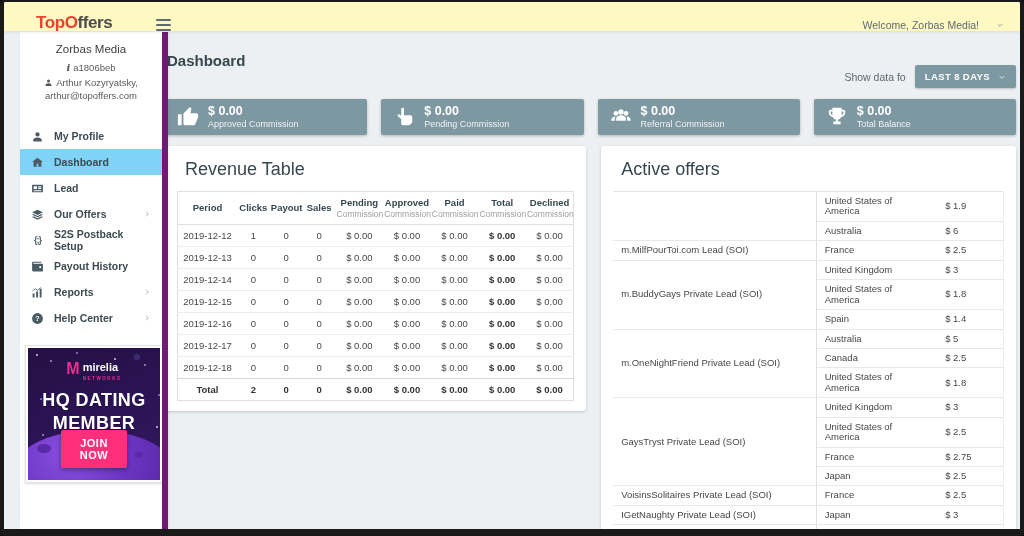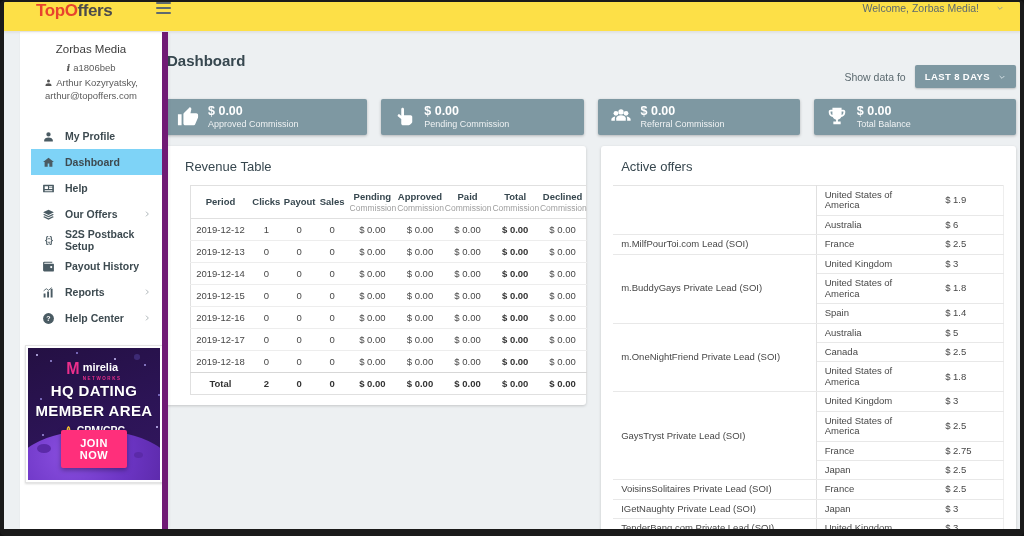--- a/index.html
+++ b/index.html
@@ -3,57 +3,57 @@
 <meta charset="utf-8">
 <style>
   html,body{margin:0;padding:0;width:1024px;height:536px;overflow:hidden;background:#111;}
   *{box-sizing:border-box;}
   .screen{
     width:1024px;height:536px;position:relative;overflow:hidden;
     border:4px solid #1a1a1a;border-top-width:2px;border-bottom-width:7px;border-radius:5px;
     background:#edf0f2;font-family:"Liberation Sans",sans-serif;
   }
   
-  .topbar{height:30px;background:#fde047;border-bottom:1px solid #e2e2e2;display:flex;align-items:flex-start;position:relative;z-index:6;box-shadow:0 1px 2px rgba(0,0,0,.06);}
+  .topbar{height:30px;background:#fef9c3;border-bottom:1px solid #e2e2e2;display:flex;align-items:flex-end;position:relative;z-index:6;box-shadow:0 1px 2px rgba(0,0,0,.06);}
   .logo{margin-left:32px;font-size:17px;font-weight:bold;letter-spacing:-.4px;text-decoration:none;cursor:pointer;line-height:1;}
   .lg-red{color:#e8432d;}
   .lg-dark{color:#4b4b4b;}
   .hamburger{margin-left:44px;width:15px;height:12px;display:flex;flex-direction:column;justify-content:space-between;background:none;border:none;padding:0;cursor:pointer;}
   .hamburger span{display:block;height:2px;background:#5f6a6e;border-radius:1px;}
   .welcome{margin-left:auto;margin-right:16px;display:flex;align-items:center;gap:17px;font-size:10.5px;color:#5c6a70;cursor:pointer;}
   .chev-sm{width:8px;height:8px;color:#8a969b;}
   .chev-sm svg{width:8px;height:8px;display:block;}
   
   .sidebar{position:absolute;top:30px;left:16px;bottom:0;width:148px;background:#fff;border-right:6px solid #701a75;box-shadow:1px 0 3px rgba(0,0,0,.07);z-index:5;overflow:hidden;}
   .profile{text-align:center;padding:11px 6px 6px;}
   .profile .company{font-size:11.5px;color:#3c3c3c;margin-bottom:6px;}
   .profile .row{font-size:9.5px;color:#5a5a5a;line-height:1.45;}
   .info-i{font-family:"DejaVu Serif",serif;font-style:italic;font-weight:bold;font-size:10px;color:#555;margin-right:3px;}
   .mini-icon{display:inline-block;width:9px;height:9px;vertical-align:-1px;margin-right:3px;color:#555;}
   .mini-icon svg{width:9px;height:9px;display:block;fill:currentColor;}
-  .menu{margin-top:14px;margin-left:11px;}
+  .menu{margin-top:14px;}
   .menu-item{height:26px;display:flex;align-items:center;padding:0 11px;font-size:10.5px;font-weight:bold;color:#3d4a50;cursor:pointer;}
   .menu-item.active{background:#7ed3f7;}
   .mi-icon{width:13px;height:13px;margin-right:10px;color:#4a5b63;flex:none;display:flex;align-items:center;justify-content:center;}
   .mi-icon svg{width:13px;height:13px;fill:currentColor;display:block;}
   .txt-icon{font-size:9px;font-weight:bold;color:#4a5b63;letter-spacing:-1px;}
   .mi-chev{margin-left:auto;width:8px;height:8px;color:#9aa4a8;}
   .mi-chev svg{width:8px;height:8px;display:block;}
   
   .ad{margin:14px 5px 0;width:138px;height:138px;background:#fff;border:1px solid #e3e3e3;padding:2px;box-shadow:0 1px 2px rgba(0,0,0,.15);cursor:pointer;}
   .ad-inner{position:relative;width:100%;height:100%;overflow:hidden;background:linear-gradient(160deg,#241043 0%,#2c1456 55%,#33175f 100%);text-align:center;}
   .ad-stars{position:absolute;top:6px;left:8px;width:2px;height:2px;border-radius:50%;background:#cfc6ff;
     box-shadow:14px 6px 0 #9f92e0, 40px -2px 0 #8f80d8, 78px 4px 0 #cfc6ff, 108px 10px 0 #9f92e0,
     122px 40px 0 #8f80d8, 4px 44px 0 #8f80d8, 120px 72px 0 #cfc6ff, 6px 80px 0 #9f92e0, 100px 2px 0 2px #3d2a75;}
   .ad-logo{position:relative;margin-top:9px;display:flex;align-items:center;justify-content:center;gap:3px;}
   .ad-logo .m{font-size:16px;font-weight:bold;color:#ec2f8c;line-height:.9;}
   .ad-logo .stack{text-align:left;}
   .ad-logo .nm{font-size:11px;font-weight:bold;color:#fff;line-height:1;}
   .ad-logo .nw{font-size:4.5px;font-weight:bold;color:#ec2f8c;letter-spacing:1.6px;margin-top:1px;}
-  .ad-head{position:relative;margin-top:0;font-size:15px;font-weight:bold;color:#fff;line-height:1.3;letter-spacing:.4px;text-shadow:0 1px 0 rgba(0,0,0,.3);}
+  .ad-head{position:relative;margin-top:8px;font-size:18px;font-weight:bold;color:#fff;line-height:1.3;letter-spacing:.4px;text-shadow:0 1px 0 rgba(0,0,0,.3);}
   .ad-price{position:relative;margin-top:4px;display:flex;align-items:center;justify-content:center;gap:3px;font-size:10.5px;font-weight:bold;color:#fff;}
   .ad-price .rk{width:11px;height:11px;}
   .ad-price .rk svg{width:11px;height:11px;display:block;}
   .planet{position:absolute;bottom:-46px;left:50%;transform:translateX(-50%);width:170px;height:96px;border-radius:50%;
     background:radial-gradient(circle at 35% 25%,#8a4fe0 0%,#6c35c4 45%,#4f2195 100%);}
   .planet::before{content:"";position:absolute;left:28px;top:14px;width:14px;height:9px;border-radius:50%;background:#5b2aa8;}
   .planet::after{content:"";position:absolute;right:36px;top:22px;width:9px;height:6px;border-radius:50%;background:#5b2aa8;}
   .join{position:absolute;left:50%;bottom:12px;transform:translateX(-50%);background:#ff2f7b;color:#fff;border:none;
     font-family:inherit;font-size:11px;font-weight:bold;letter-spacing:.5px;padding:7px 17px;border-radius:2px;cursor:pointer;box-shadow:0 2px 5px rgba(0,0,0,.35);}
   
@@ -66,24 +66,24 @@
   .filter-btn .chev-sm{color:#dfe8ec;}
   .cards{display:grid;grid-template-columns:repeat(4,1fr);gap:14px;margin-top:30px;}
   .stat-card{background:#7e98a2;height:36px;border-radius:2px;display:flex;align-items:center;padding:0 8px;color:#fff;box-shadow:0 1px 3px rgba(0,0,0,.25);}
   .sc-icon{width:22px;height:22px;margin:0 9px 0 4px;flex:none;}
   .sc-icon svg{width:22px;height:22px;fill:#fff;display:block;}
   .sc-text{line-height:1.25;}
   .sc-value{font-size:12.5px;font-weight:bold;}
   .sc-label{font-size:9px;color:rgba(255,255,255,.88);text-align:right;}
   .panels{display:grid;grid-template-columns:1fr 0.985fr;gap:15px;margin-top:11px;align-items:start;}
   .panel{background:#fff;border-radius:3px;box-shadow:0 1px 3px rgba(0,0,0,.18);}
-  .panel-title{font-size:13px;color:#37474f;padding:13px 20px 10px;}
+  .panel-title{font-size:18px;color:#37474f;padding:13px 20px 10px;}
   
   table{border-collapse:collapse;}
-  .rev-table{width:calc(100% - 24px);margin:1px 25px 10px;border:1px solid #e0e0e0;font-size:9.5px;color:#474747;table-layout:fixed;}
+  .rev-table{width:calc(100% - 24px);margin:1px 12px 10px;border:1px solid #e0e0e0;font-size:9.5px;color:#474747;table-layout:fixed;}
   .rev-table th{font-size:9.5px;font-weight:bold;color:#37474f;padding:5px 1px 4px;border-bottom:1px solid #e0e0e0;line-height:1.25;text-align:center;}
   .rev-table th small{display:block;font-weight:normal;font-size:8.5px;color:#9e9e9e;}
   .rev-table td{text-align:center;padding:5px 1px;border-top:1px solid #ededed;}
   .rev-table td.b{font-weight:bold;color:#333;}
   .rev-table tr.total td{font-weight:bold;color:#333;border-top:1px solid #d7d7d7;}
   
   .off-table{width:calc(100% - 24px);margin:1px 12px 8px;font-size:9.5px;color:#474747;table-layout:fixed;border-top:1px solid #e4e4e4;border-right:1px solid #eee;}
   .off-table td{border-bottom:1px solid #e8e8e8;padding:4px 8px;line-height:1.1;}
   .off-table td.offer{width:52%;border-right:1px solid #e0e0e0;vertical-align:middle;}
   .off-table td.country{width:31%;}
@@ -136,21 +136,21 @@
             </svg>
           </span>
           <span>Dashboard</span>
         </div>
         <div class="menu-item">
           <span class="mi-icon">
             <svg viewBox="0 0 24 24">
               <path d="M3 5a1 1 0 0 0-1 1v12a1 1 0 0 0 1 1h18a1 1 0 0 0 1-1V6a1 1 0 0 0-1-1H3zm2 3h6v5H5V8zm8 0h6v2h-6V8zm0 3h6v2h-6v-2zM5 15h14v2H5v-2z"></path>
             </svg>
           </span>
-          <span>Help</span>
+          <span>Lead</span>
         </div>
         <div class="menu-item">
           <span class="mi-icon">
             <svg viewBox="0 0 24 24">
               <path d="M12 3L2 8l10 5 10-5-10-5zM4.5 11L2 12.3l10 5 10-5L19.5 11 12 14.8 4.5 11zm0 4.4L2 16.7l10 5 10-5-2.5-1.3L12 19.1l-7.5-3.7z"></path>
             </svg>
           </span>
           <span>Our Offers</span>
           <span class="mi-chev">
             <svg viewBox="0 0 24 24">

